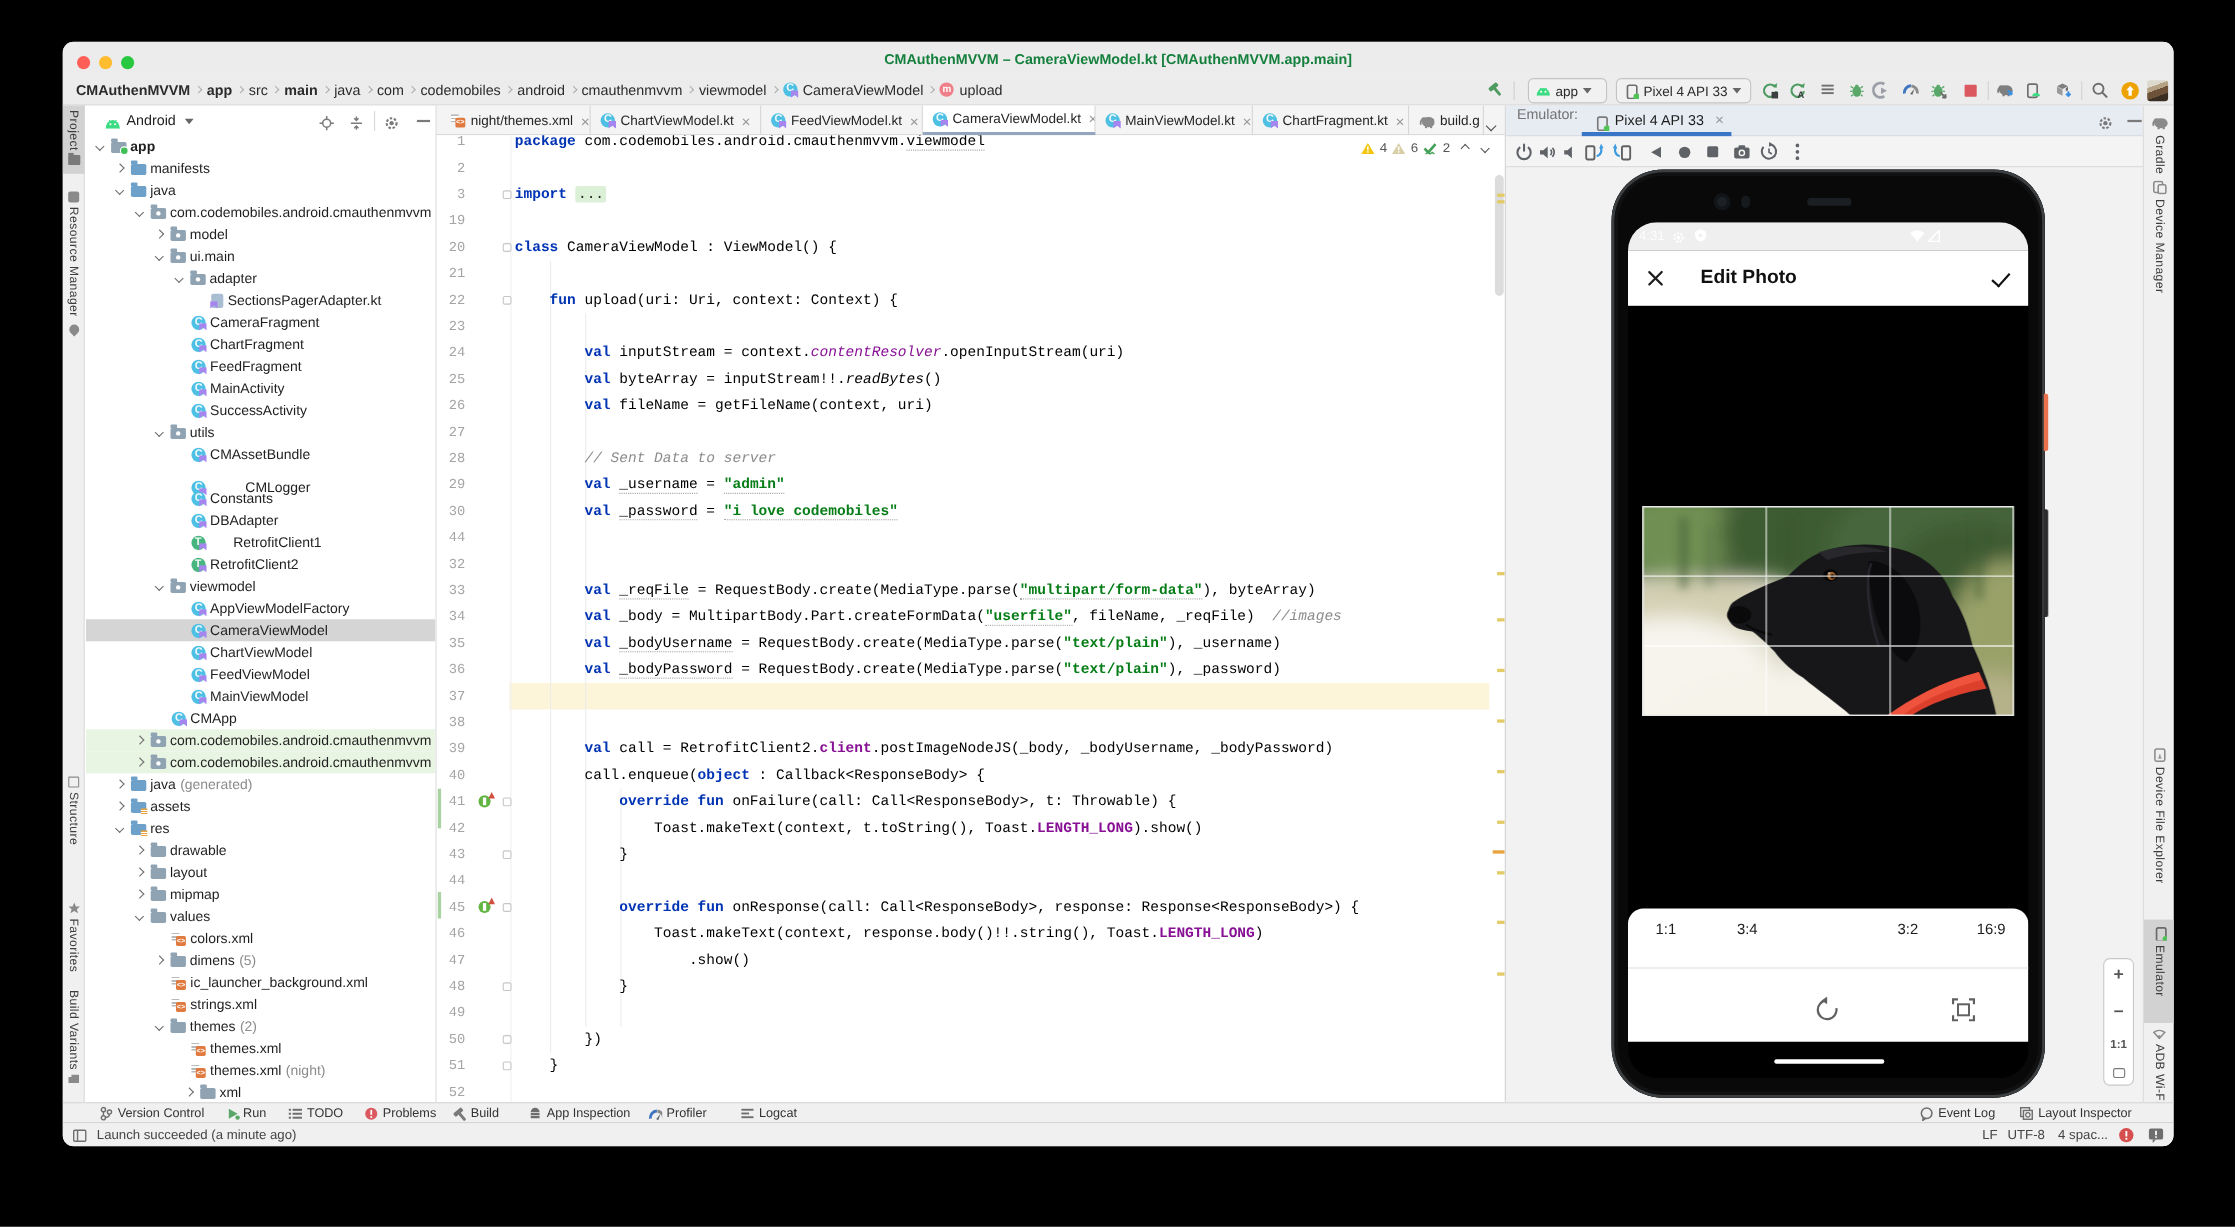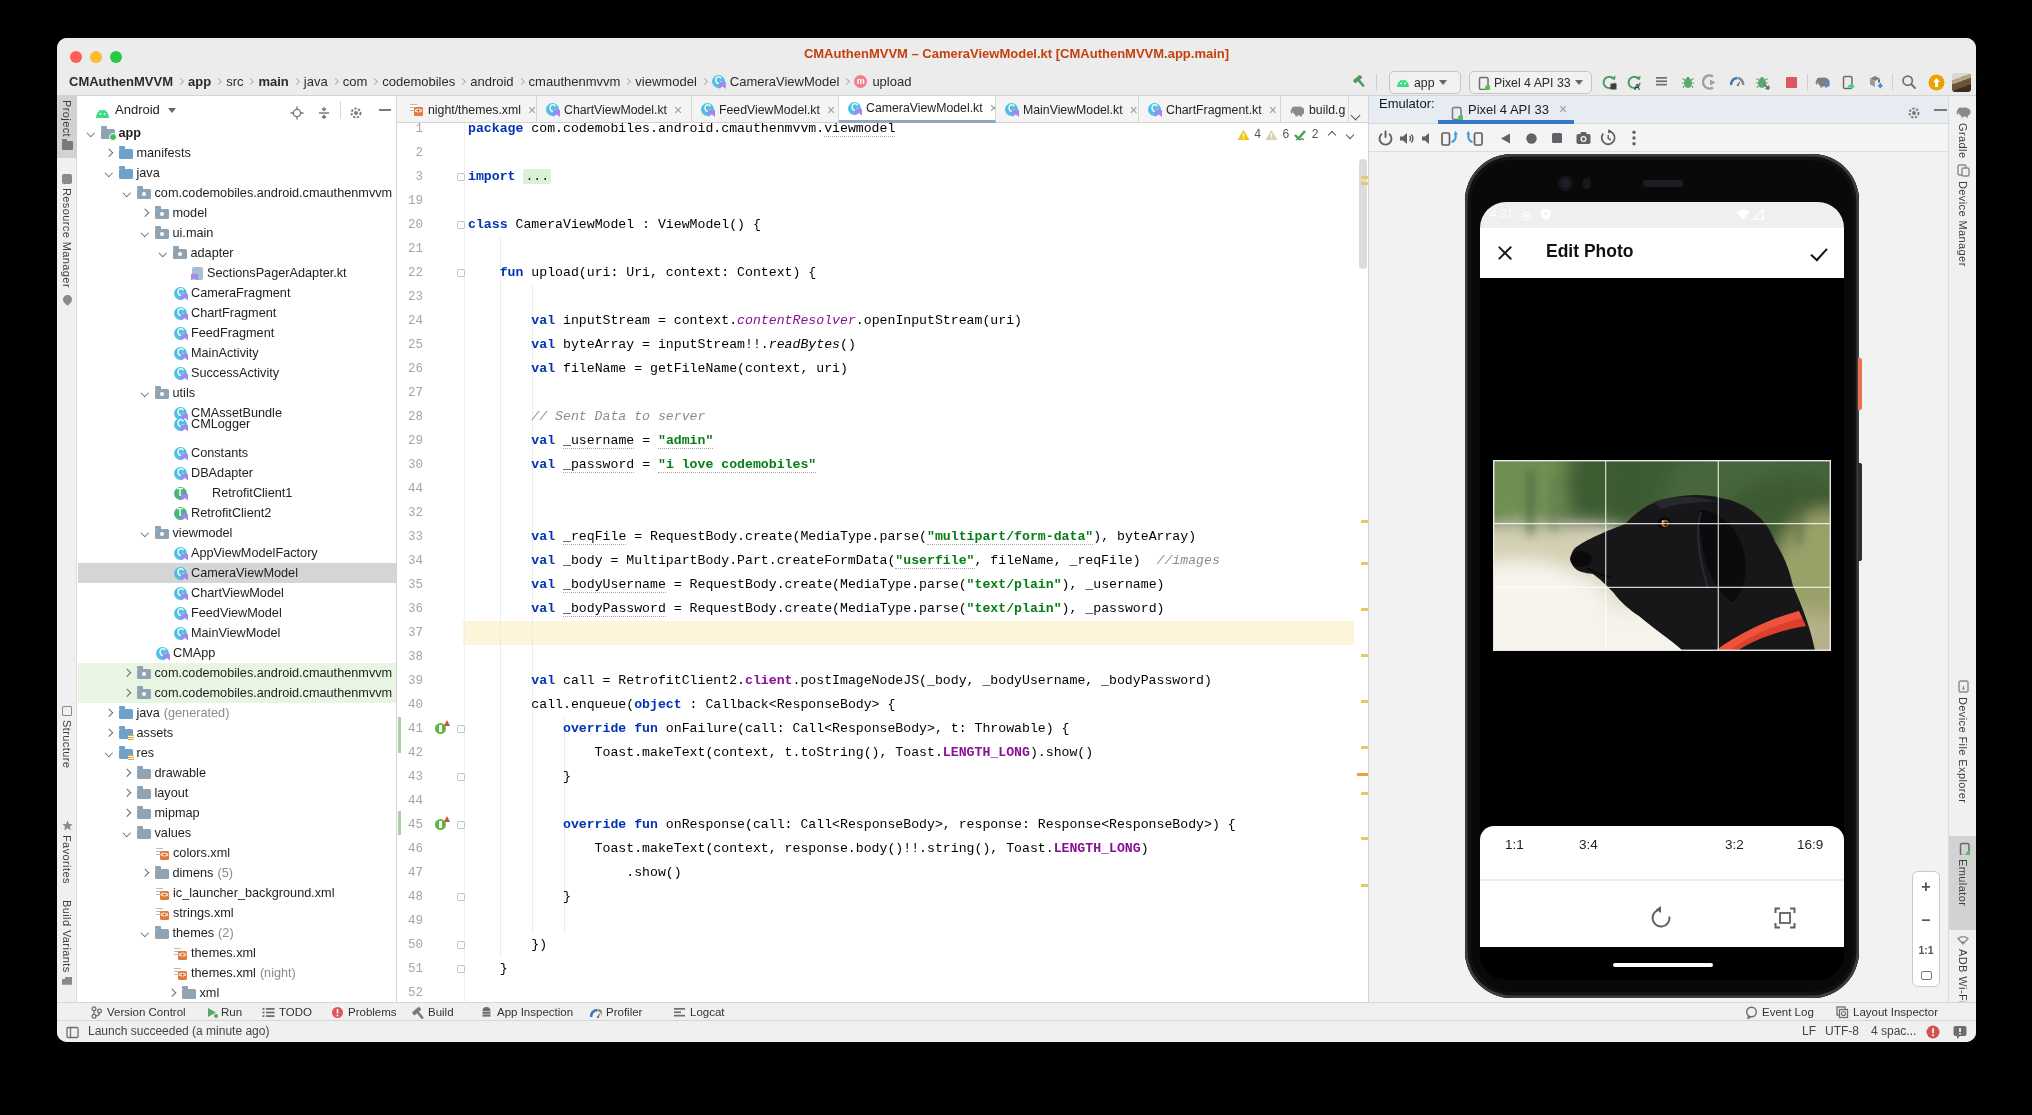--- a/index.html
+++ b/index.html
@@ -3,21 +3,21 @@
 *{margin:0;padding:0;box-sizing:border-box}
 html,body{width:2032px;height:1115px;background:#000;overflow:hidden;
   font-family:"Liberation Sans",sans-serif;-webkit-font-smoothing:antialiased}
 #win{position:absolute;left:57px;top:38px;width:1919px;height:1004px;background:#fff;
   border-radius:10px;overflow:hidden}
 .abs{position:absolute}
 
 #title{position:absolute;left:0;top:0;width:100%;height:30px;background:#ececec}
 .tl{position:absolute;top:13px;width:12px;height:12px;border-radius:50%}
 #ttext{position:absolute;left:0;top:8px;width:100%;text-align:center;font-size:13px;
-  font-weight:700;color:#c2410c}
+  font-weight:700;color:#15803d}
 
 #nav{position:absolute;left:0;top:30px;width:100%;height:28px;background:#ececec;
   border-bottom:1px solid #d3d3d3}
 #crumbs{position:absolute;left:12px;top:0;height:27px;display:flex;align-items:center;
   font-size:13px;color:#2b2b2b;white-space:nowrap}
 #crumbs b{font-weight:700}
 .csep{width:5px;height:5px;border-right:1.3px solid #b0b0b0;border-bottom:1.3px solid #b0b0b0;
   transform:rotate(-45deg);margin:0 5px 0 5px;flex:0 0 auto}
 .ico{display:inline-block;vertical-align:middle}
 
@@ -402,21 +402,21 @@
       </div>
 <div class="trow" style="top:287px;">
         <span class="chv exp" style="margin-left:64px"></span>
         <span class="fol fp dot" style="margin-left:7px"></span>
         <span class="lbl" style="">utils</span>
       </div>
 <div class="trow" style="top:307px;">
         <span class="kc" style="margin-left:96px"></span>
         <span class="lbl" style="">CMAssetBundle</span>
       </div>
-<div class="trow" style="top:318px;">
+<div class="trow" style="top:337px;gap:32px;">
         <span class="kc" style="margin-left:96px"></span>
         <span class="lbl" style="">CMLogger</span>
       </div>
 <div class="trow" style="top:347px;">
         <span class="kc" style="margin-left:96px"></span>
         <span class="lbl" style="">Constants</span>
       </div>
 <div class="trow" style="top:367px;">
         <span class="kc" style="margin-left:96px"></span>
         <span class="lbl" style="">DBAdapter</span>
@@ -699,21 +699,21 @@
 <div class="tick" style="left:964px;top:577px"></div>
 <div class="tick" style="left:964px;top:623px"></div>
 <div class="tick" style="left:964px;top:669px"></div>
 <div class="tick" style="left:964px;top:714px"></div>
 <div class="tick" style="left:964px;top:761px"></div>
 <div class="abs" style="left:960px;top:650px;width:12px;height:3px;background:#e8a33d"></div>
 </div>
 </div>
 <div id="emu">
 <div id="emuhead">
-        <span class="abs" style="left:10px;top:0;font-size:13px;color:#0f172a">Emulator:</span>
+        <span class="abs" style="left:10px;top:0;font-size:13px;color:#737373">Emulator:</span>
         <span class="abs" style="left:80px;top:7px"><svg class="ico" width="14" height="14" viewBox="0 0 14 14">
             <rect x="3.5" y="1.5" width="8.5" height="12" rx="1.6" fill="none" stroke="#7a7a7a" stroke-width="1.5"></rect>
             <circle cx="12" cy="12" r="3" fill="#51c256"></circle>
           </svg></span>
         <span class="abs" style="left:99px;top:6px;font-size:13px;color:#1d1d1d">Pixel 4 API 33</span>
         <span class="abs" style="left:190px;top:5px;color:#9a9a9a;font-size:14px">×</span>
         <span class="abs" style="left:69px;top:24px;width:136px;height:4px;background:#3a76c8"></span>
         <span class="abs" style="left:538px;top:7px"><svg class="ico" width="14" height="14" viewBox="0 0 14 14">
             <circle cx="7.0" cy="7.0" r="4.48" fill="none" stroke="#7a7a7a" stroke-width="1.9600000000000002" stroke-dasharray="2.24 1.54"></circle>
             <circle cx="7.0" cy="7.0" r="1.9600000000000002" fill="#7a7a7a"></circle>

